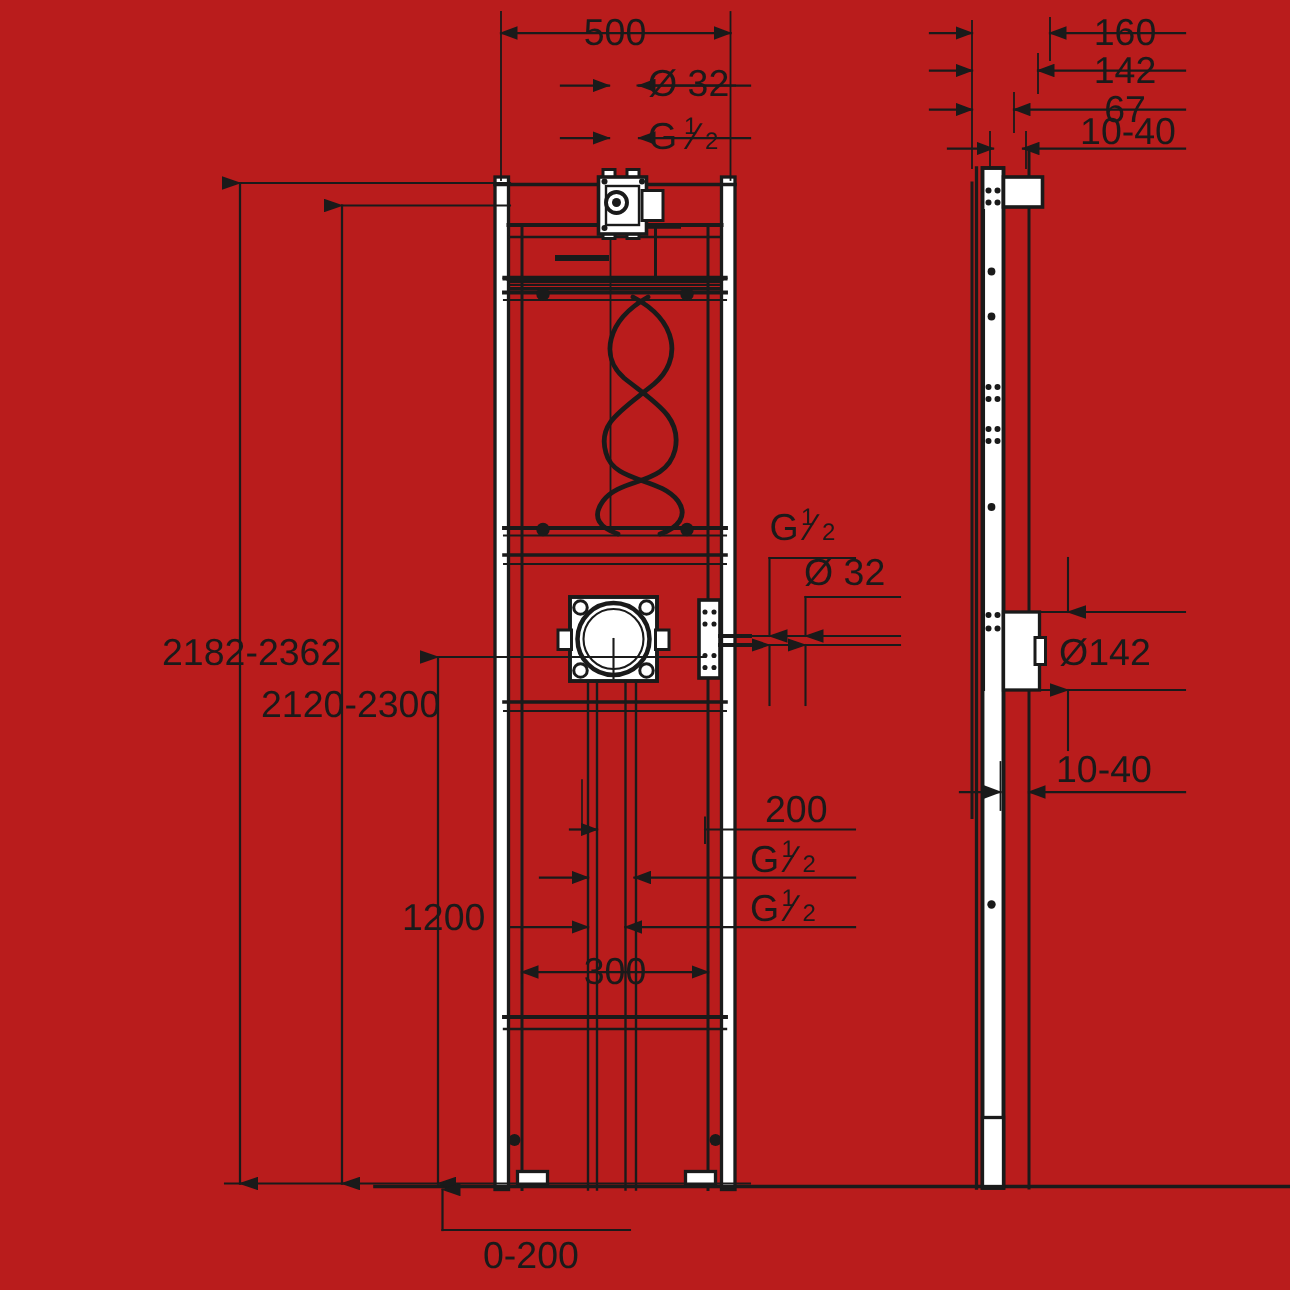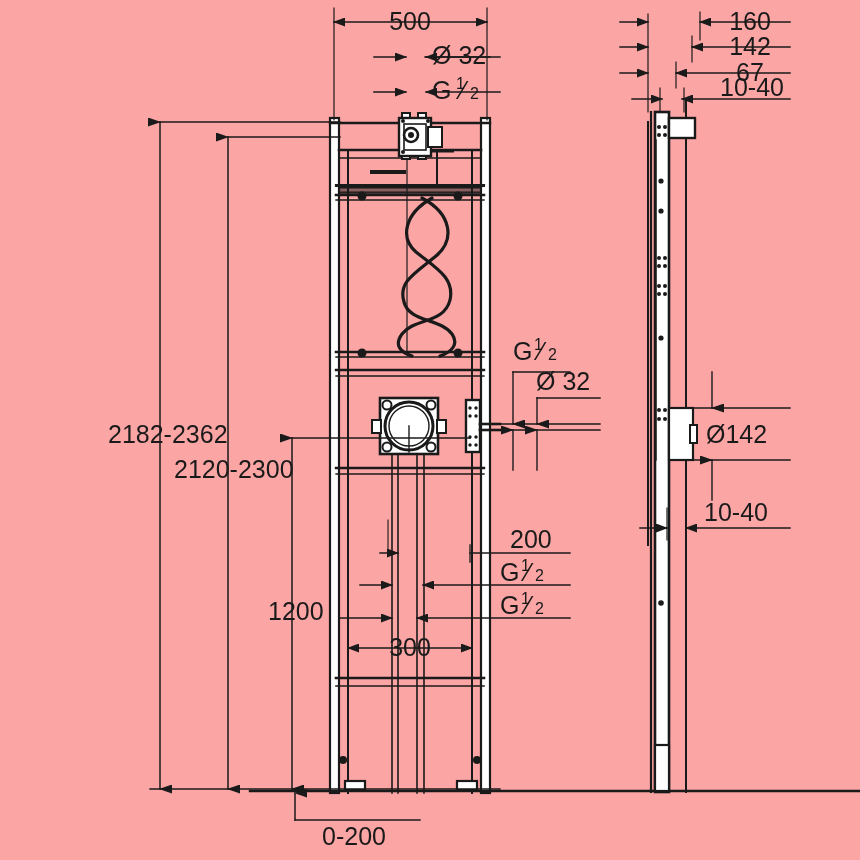--- a/index.html
+++ b/index.html
@@ -1,18 +1,18 @@
 <!DOCTYPE html>
 <html><head>
 <meta charset="utf-8">
 <style>
   html,body{margin:0;padding:0;background:#ffffff;}
   body{width:860px;height:860px;overflow:hidden;
        font-family:"Liberation Sans",sans-serif;}
-  #sheet{position:relative;width:860px;height:860px;background:#fca5a5;}
+  #sheet{position:relative;width:860px;height:860px;background:#b91c1c;}
   svg{display:block;}
   text{font-family:"Liberation Sans",sans-serif;fill:#1a1a1a;}
   .dimtxt{font-size:25px;}
   .frac-n{font-size:16px;}
 </style>
 </head>
 <body>
 
 <div id="sheet">
 <svg width="860" height="860" viewBox="0 0 860 860">

